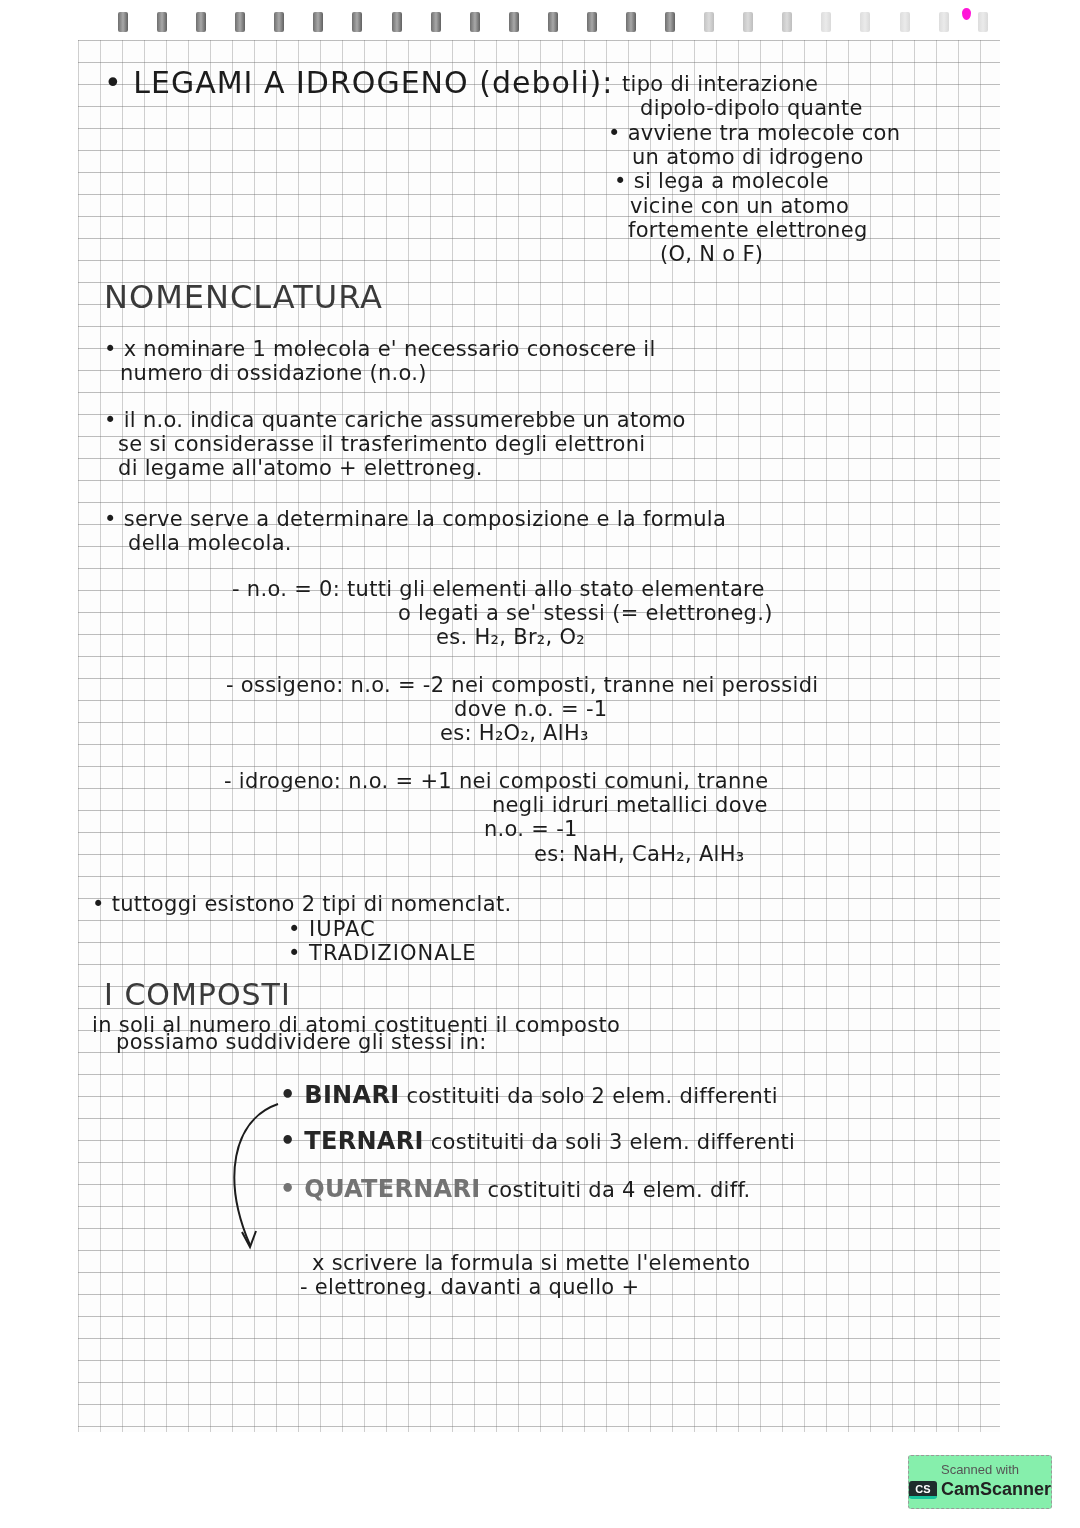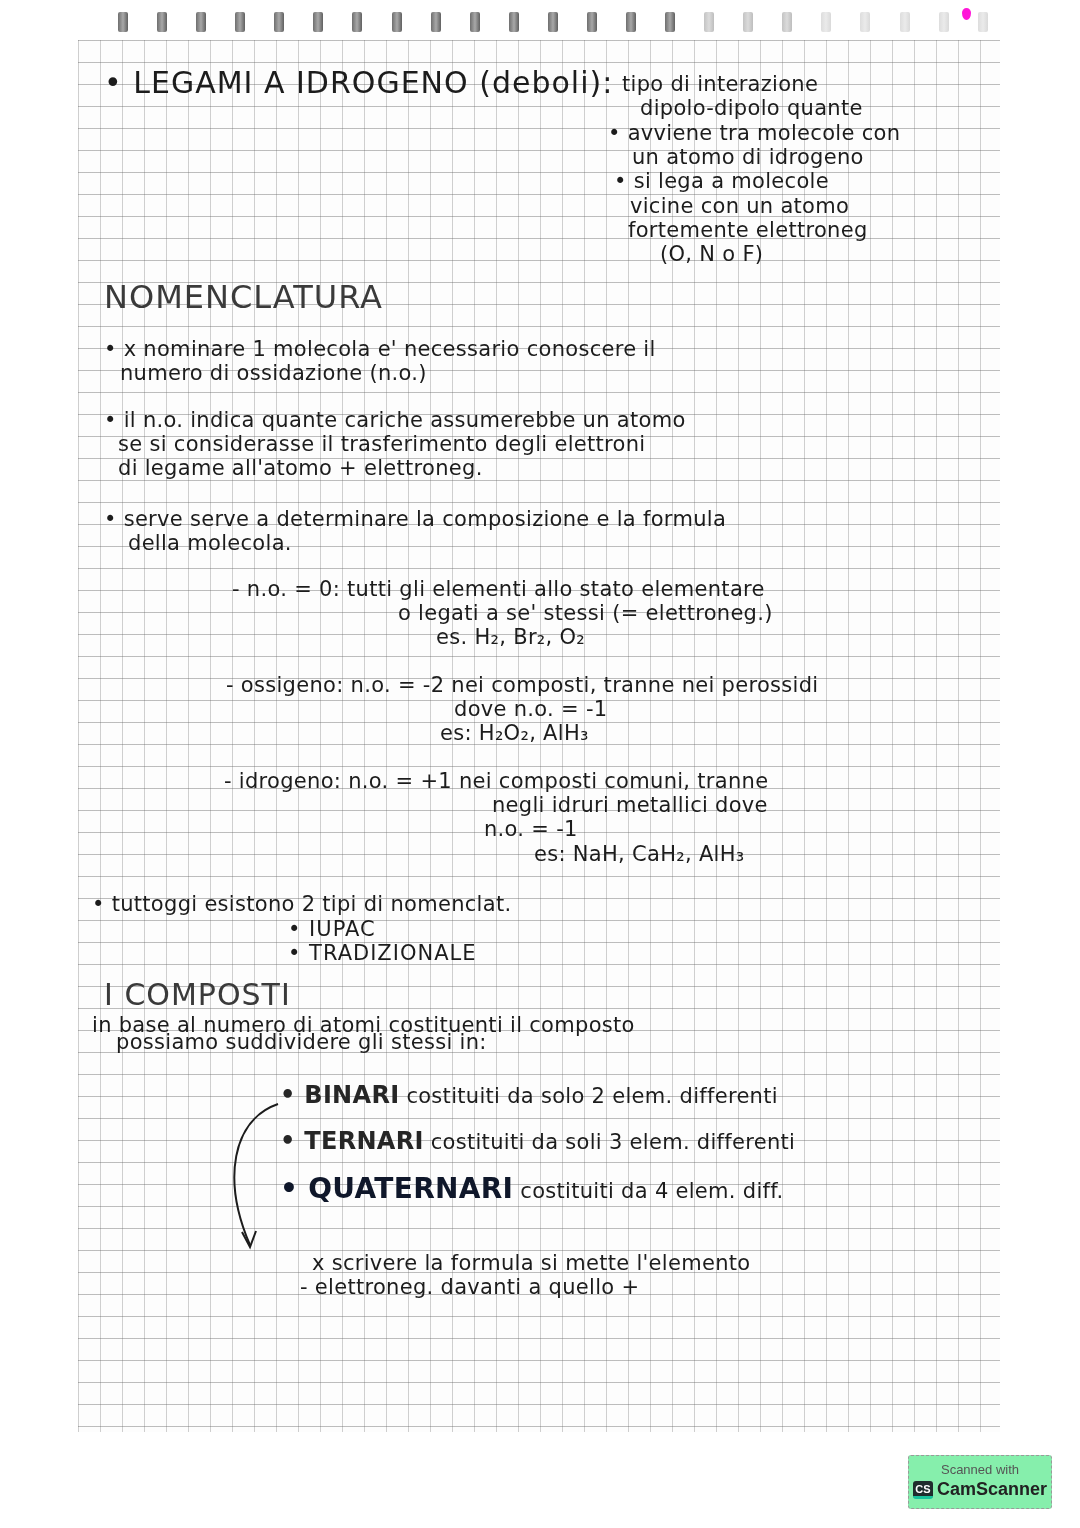--- a/index.html
+++ b/index.html
@@ -52,21 +52,21 @@
     box-sizing:border-box; text-align:center;
   }
   .badge .small {
     display:block; font-family:"Liberation Sans", sans-serif;
     font-size:13px; color:#555; margin-top:6px;
   }
   .badge .brand {
     display:flex; align-items:center; justify-content:center; gap:4px; margin-top:2px;
   }
   .badge .logo {
-    width:20px; height:18px; background:#1f2d2d; color:#fff;
+    width:28px; height:18px; background:#1f2d2d; color:#fff;
     font-family:"Liberation Sans", sans-serif; font-weight:bold; font-size:11px;
     line-height:16px; border-radius:3px; border-bottom:3px solid #19c39c;
     box-sizing:border-box;
   }
   .badge .brandname {
     font-family:"Liberation Sans", sans-serif; font-size:18px; color:#222; font-weight:bold;
   }
 </style>
 </head>
 <body>
@@ -133,33 +133,33 @@
 <div class="hw" style="left:224px;top:770px;">- idrogeno: n.o. = +1 nei composti comuni, tranne</div>
 <div class="hw" style="left:492px;top:794px;">negli idruri metallici dove</div>
 <div class="hw" style="left:484px;top:818px;">n.o. = -1</div>
 <div class="hw" style="left:534px;top:843px;"><span>es: </span><span>NaH, CaH₂, AlH₃</span></div>
 
 <div class="hw" style="left:92px;top:893px;">• tuttoggi esistono 2 tipi di nomenclat.</div>
 <div class="hw caps" style="left:288px;top:918px;">• IUPAC</div>
 <div class="hw caps" style="left:288px;top:942px;">• TRADIZIONALE</div>
 
 <div class="hw title" style="left:104px;top:978px;font-size:30px;">I COMPOSTI</div>
-<div class="hw" style="left:92px;top:1014px;">in base al numero di atomi costituenti il composto</div>
+<div class="hw" style="left:92px;top:1014px;">in soli al numero di atomi costituenti il composto</div>
 <div class="hw" style="left:116px;top:998px;margin-top:33px;">possiamo suddividere gli stessi in:</div>
 
 <div class="hw" style="left:280px;top:1084px;">
   <span class="bold" style="font-weight:bold;font-size:24px;color:#262626;">• BINARI</span>
   <span>costituiti da solo 2 elem. differenti</span>
 </div>
 <div class="hw" style="left:280px;top:1130px;">
   <span style="font-weight:bold;font-size:24px;color:#262626;">• TERNARI</span>
   <span>costituiti da soli 3 elem. differenti</span>
 </div>
 <div class="hw" style="left:280px;top:1178px;">
-  <span style="font-weight:bold;font-size:28px;color:#0f172a;">• QUATERNARI</span>
+  <span style="font-weight:bold;font-size:24px;color:#737373;">• QUATERNARI</span>
   <span>costituiti da 4 elem. diff.</span>
 </div>
 
 <svg class="arrow" viewBox="0 0 60 155">
   <path d="M56 4 C 10 20, 0 80, 28 145" fill="none" stroke="#1c1c1c" stroke-width="2"></path>
   <path d="M20 132 L28 147 L34 131" fill="none" stroke="#1c1c1c" stroke-width="2"></path>
 </svg>
 
 <div class="hw" style="left:264px;top:1252px;margin-left:48px;">x scrivere la formula si mette l'elemento</div>
 <div class="hw" style="left:300px;top:1276px;">- elettroneg. davanti a quello +</div>

